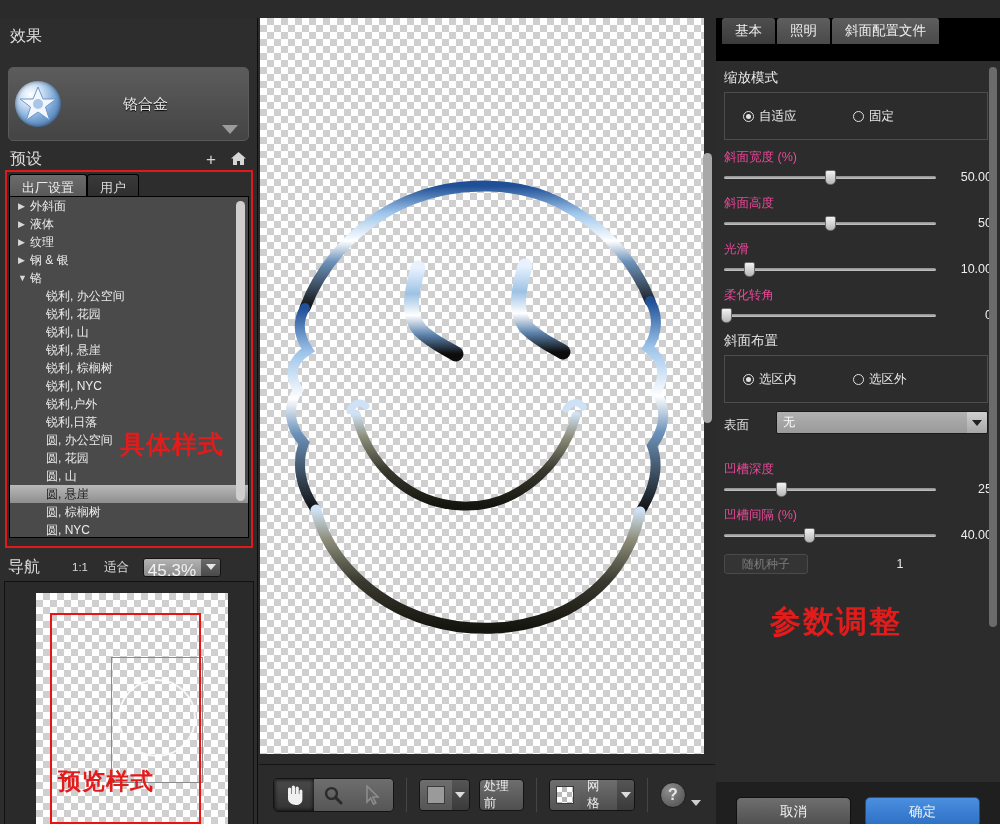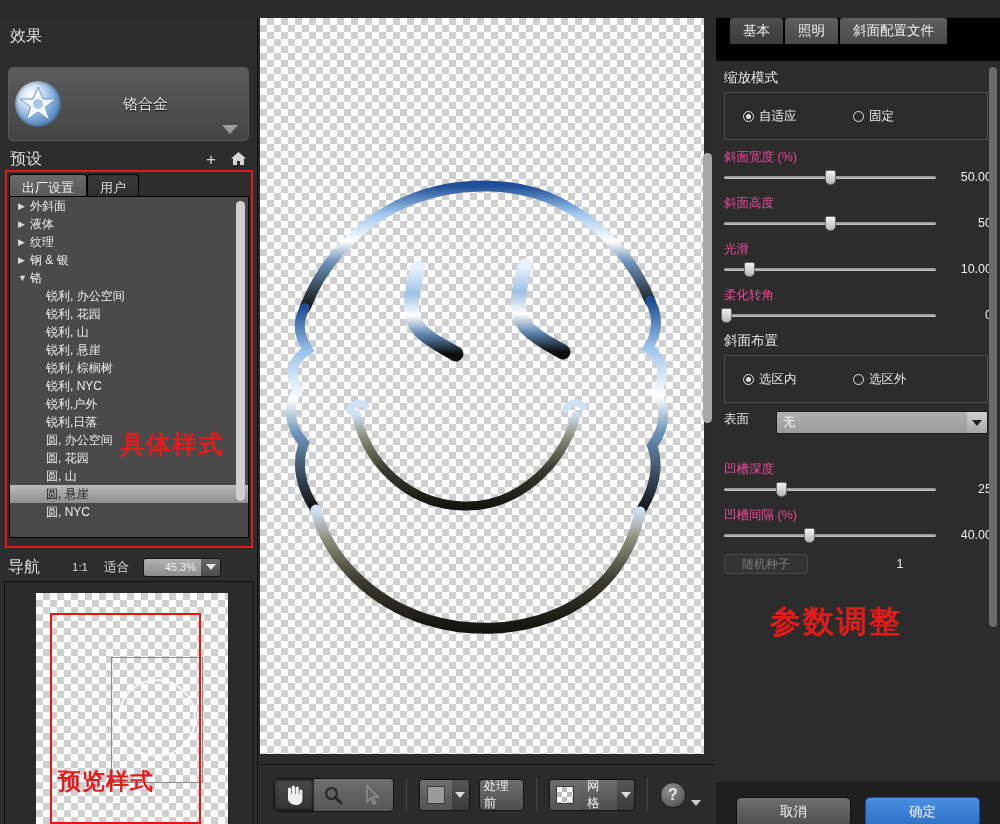--- a/index.html
+++ b/index.html
@@ -62,21 +62,21 @@
 
   
   .nav-hdr{ position:absolute; left:0; top:536px; width:258px; height:26px;
             display:flex; align-items:center; padding:0 8px; }
   .nav-hdr .t{ color:#dcdcdc; font-size:16px; }
   .nav-11{ color:#d8d8d8; font-size:11.5px; margin-left:32px; }
   .nav-fit{ color:#d8d8d8; font-size:12.5px; margin-left:16px; }
   .zoombox{ margin-left:14px; width:78px; height:19px; display:flex;
             border:1px solid #141414; border-radius:3px; overflow:hidden; }
   .zoomval{ flex:1; background:linear-gradient(#b3b3b3,#8b8b8b); color:#f2f2f2;
-            font-size:11px; text-align:right; padding:2px 5px 0 0; }
+            font-size:17px; text-align:right; padding:2px 5px 0 0; }
   .zoomarr{ width:19px; background:linear-gradient(#6a6a6a,#4a4a4a);
             display:flex; align-items:center; justify-content:center; }
   .zoomarr i{ width:0;height:0;border-left:5px solid transparent;border-right:5px solid transparent;
               border-top:6px solid #e6e6e6; }
 
   .navpane{ position:absolute; left:4px; top:563px; width:250px; height:256px;
             background:#2a2a2a; border:1px solid #111; overflow:hidden; }
   .checker{ background-image:
       linear-gradient(45deg,#cfcfcf 25%,transparent 25%,transparent 75%,#cfcfcf 75%,#cfcfcf),
       linear-gradient(45deg,#cfcfcf 25%,#ffffff 25%,#ffffff 75%,#cfcfcf 75%,#cfcfcf);
@@ -133,21 +133,21 @@
   .helpwrap{ margin-left:auto; margin-right:14px; display:flex; align-items:flex-end; }
   .help{ width:26px; height:26px; border-radius:50%;
          background:radial-gradient(circle at 35% 30%,#8e8e8e,#4a4a4a);
          border:1px solid #1e1e1e; color:#e8e8e8; font-size:16px; font-weight:bold;
          display:flex; align-items:center; justify-content:center; }
   .helparr{ width:0;height:0;border-left:5px solid transparent;border-right:5px solid transparent;
             border-top:6px solid #cfcfcf; margin-left:5px; margin-bottom:2px; }
 
   
   .right{ position:absolute; left:716px; top:18px; width:284px; height:806px; background:#000; }
-  .rtabs{ position:absolute; left:12px; top:0; height:26px; display:flex; padding-left:2px;text-align:right; }
+  .rtabs{ position:absolute; left:4px; top:0; height:26px; display:flex; padding-left:2px;text-align:right; }
   .rtab{ padding:4px 13px 5px; font-size:13.5px; color:#f0f0f0; margin-right:2px;
          border-radius:3px 3px 0 0; }
   .rtab.active{ background:linear-gradient(#4e4e4e,#3b3b3b); }
   .rtab.idle{ background:linear-gradient(#5e5e5e,#4a4a4a); }
   .rbody{ position:absolute; left:0; top:26px; width:284px; height:738px; background:#2c2c2c;margin-top:17px; }
   .rsb{ position:absolute; right:3px; top:6px; width:8px; height:560px;
         background:#6b6b6b; border-radius:4px; }
   .sec-title{ color:#e8e8e8; font-size:13.5px; margin:8px 0 5px 8px; }
   .radiobox{ margin:0 12px 0 8px; border:1px solid #4d4d4d; height:48px;
              display:flex; align-items:center; }
@@ -156,21 +156,21 @@
          margin-right:5px; display:flex; align-items:center; justify-content:center; }
   .rdot.on::after{ content:""; width:5px; height:5px; border-radius:50%; background:#e3e3e3; }
   .lbl{ color:#ec4899; font-size:12.5px; margin:9px 0 2px 8px; }
   .sliderrow{ display:flex; align-items:center; padding:0 8px; height:18px; }
   .track{ position:relative; flex:1; height:3px; background:linear-gradient(#8d8d8d,#c7c7c7);
           border-radius:2px; }
   .knob{ position:absolute; top:-6px; width:11px; height:15px; margin-left:-5px;
          background:linear-gradient(#f2f2f2,#b6b6b6); border:1px solid #6a6a6a;
          border-radius:2px 2px 5px 5px; }
   .sval{ width:56px; text-align:right; color:#ededed; font-size:12.5px; }
-  .surface{ display:flex; align-items:flex-start; padding:0 12px 18px 8px; margin-top:8px; }
+  .surface{ display:flex; align-items:flex-end; padding:0 12px 18px 8px; margin-top:8px; }
   .surface .sl{ color:#e4e4e4; font-size:12.5px; width:52px; }
   .combo{ flex:1; display:flex; border:1px solid #1a1a1a; border-radius:2px; overflow:hidden; }
   .combo .cv{ flex:1; background:linear-gradient(#b0b0b0,#9a9a9a); color:#fff;
               font-size:12px; padding:2px 6px; }
   .combo .ca{ width:20px; background:linear-gradient(#cfcfcf,#a8a8a8);
               display:flex; align-items:center; justify-content:center; }
   .combo .ca i{ width:0;height:0;border-left:5px solid transparent;border-right:5px solid transparent;
                 border-top:6px solid #222; }
   .seedrow{ display:flex; align-items:center; padding:0 8px; margin-top:10px; }
   .seedbtn{ width:84px; height:20px; border:1px solid #4a4a4a; border-radius:3px;
@@ -273,20 +273,23 @@
             <span>圆, 办公空间</span>
           </div>
           <div class="tnode child">
             <span>圆, 花园</span>
           </div>
           <div class="tnode child">
             <span>圆, 山</span>
           </div>
           <div class="tnode child sel">
             <span>圆, 悬崖</span>
+          </div>
+          <div class="tnode child">
+            <span>圆, 棕榈树</span>
           </div>
           <div class="tnode child">
             <span>圆, NYC</span>
           </div>
         </div>
       <div class="tree-sb"></div>
     </div>
 
     <div class="red-ov1">具体样式</div>
 

